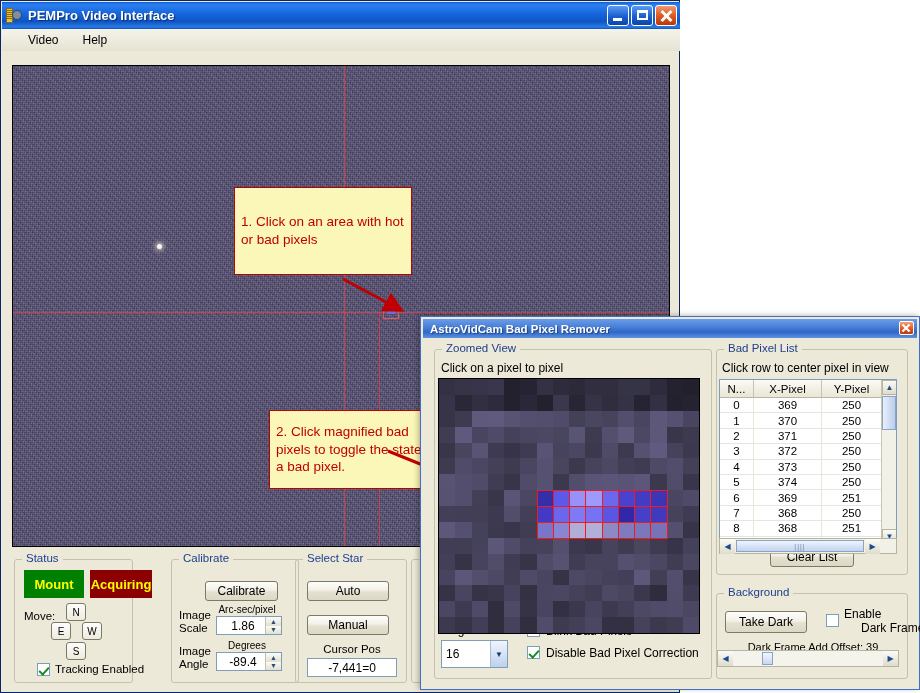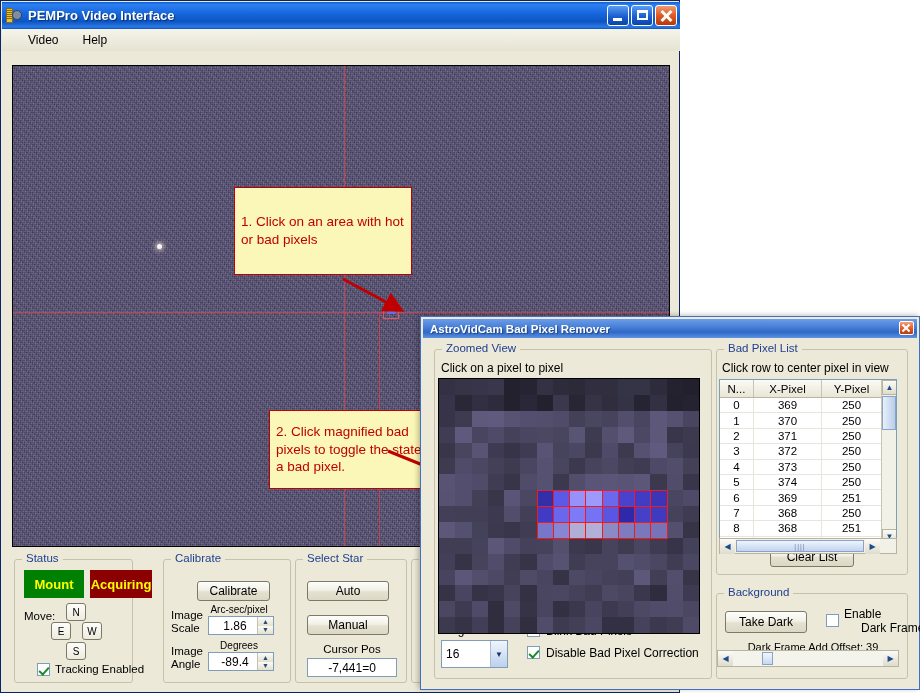--- a/index.html
+++ b/index.html
@@ -297,21 +297,21 @@
     <div class="statbox" style="left:75px;top:10px;width:62px;height:28px;background:#8b0000;color:#ffff00;">Acquiring</div>
     <span class="lbl" style="left:9px;top:50px;">Move:</span>
     <span class="dirbtn" style="left:51px;top:43px;">N</span>
     <span class="dirbtn" style="left:36px;top:62px;">E</span>
     <span class="dirbtn" style="left:67px;top:62px;">W</span>
     <span class="dirbtn" style="left:51px;top:82px;">S</span>
     <span class="chk checked" style="left:22px;top:103px;"></span>
     <span class="lbl" style="left:40px;top:103px;">Tracking Enabled</span>
   </div>
 
-  <div class="groupbox" style="left:162px;top:558px;width:128px;height:124px;">
+  <div class="groupbox" style="left:170px;top:558px;width:128px;height:124px;">
     <span class="gb-title">Calibrate</span>
     <div class="btn" style="position:absolute;left:33px;top:21px;width:73px;height:20px;">Calibrate</div>
     <span class="lbl" style="left:7px;top:49px;">Image</span>
     <span class="lbl" style="left:7px;top:62px;">Scale</span>
     <span class="lbl ctr" style="left:40px;top:44px;width:70px;font-size:10px;text-align:center;">Arc-sec/pixel</span>
     <div class="spin-field" style="position:absolute;left:44px;top:56px;width:66px;height:19px;">
       <span style="flex:1;text-align:center;">1.86</span>
       <span class="spin-btns">
           <div>▲</div>
           <div>▼</div>

